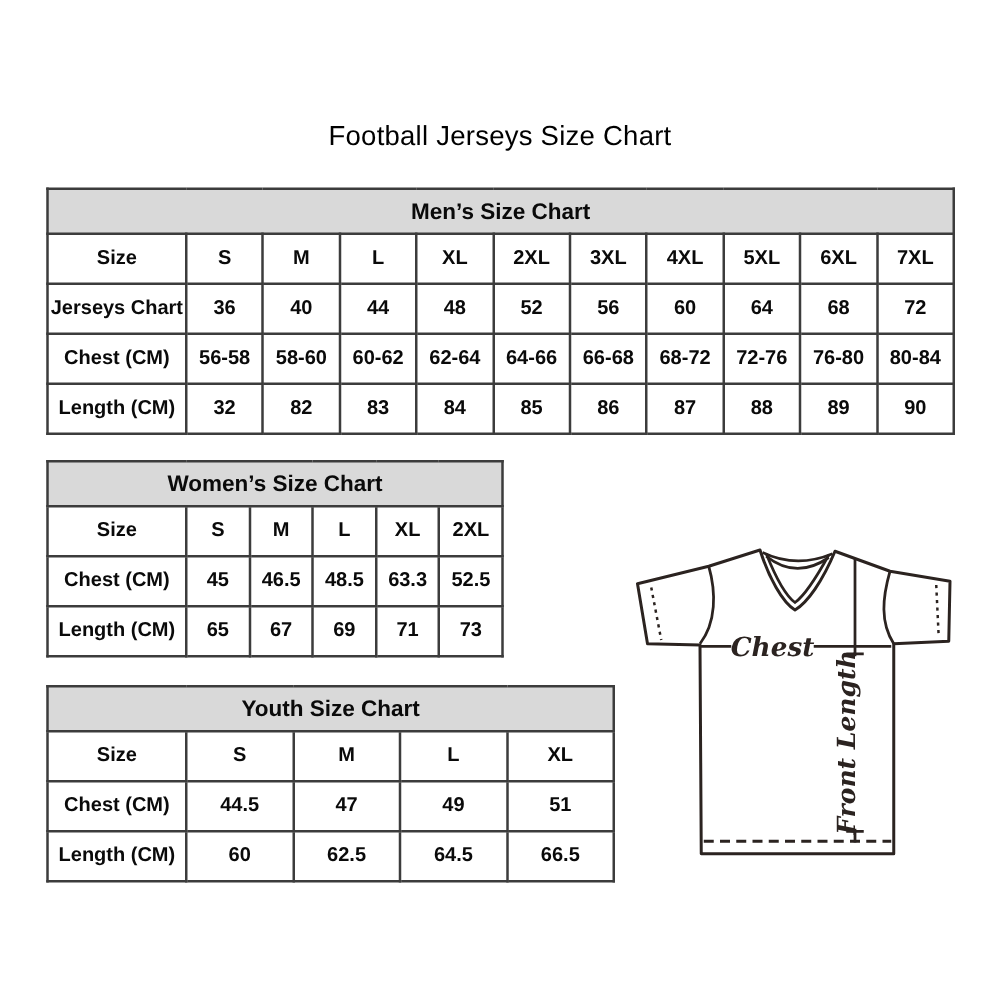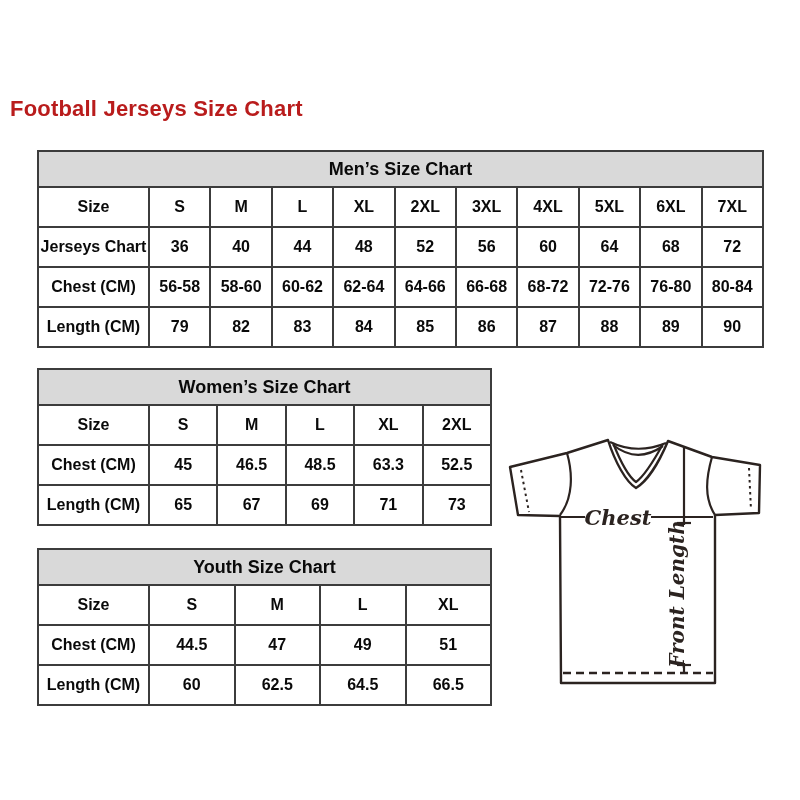--- a/index.html
+++ b/index.html
@@ -1,27 +1,27 @@
 <!DOCTYPE html>
 <html><head>
 <meta charset="utf-8">
 <style>
   html,body{margin:0;padding:0;background:#ffffff;}
   #page{position:relative;width:800px;height:800px;background:#ffffff;overflow:hidden;
         font-family:"Liberation Sans",sans-serif;color:#000;}
-  #main-title{position:absolute;left:10px;top:96px;width:780px;text-align:left;
-        font-size:22px;font-weight:bold;letter-spacing:0.2px;color:#b91c1c;}
+  #main-title{position:absolute;left:10px;top:96px;width:780px;text-align:center;
+        font-size:22px;font-weight:normal;letter-spacing:0.2px;color:#000000;}
   table.size-table{position:absolute;border-collapse:collapse;table-layout:fixed;
         background:#fff;}
   table.size-table td,table.size-table th{border:2px solid #3c3c3c;text-align:center;
         vertical-align:middle;font-weight:bold;padding:0;color:#0a0a0a;}
   table.size-table th.tbl-title{height:34px;background:#d9d9d9;font-size:18px;margin-top:20px;}
   table.size-table td{height:38px;font-size:16px;}
   #mens-table{left:37px;top:150px;width:727px;}
-  #womens-table{left:37px;top:368px;width:455px;}
+  #womens-table{left:37px;top:368px;width:366px;}
   #youth-table{left:37px;top:548px;width:455px;}
   col.label-col{width:111px;}
   #jersey-wrap{position:absolute;left:505px;top:428px;width:270px;height:268px;}
   svg text{font-family:"DejaVu Serif","Liberation Serif",serif;font-style:italic;
         font-weight:bold;fill:#2b2320;}
 </style>
 </head>
 <body>
 
 <div id="page">
@@ -80,21 +80,21 @@
           <td>62-64</td>
           <td>64-66</td>
           <td>66-68</td>
           <td>68-72</td>
           <td>72-76</td>
           <td>76-80</td>
           <td>80-84</td>
         </tr>
         <tr>
           <td>Length (CM)</td>
-          <td>79</td>
+          <td>32</td>
           <td>82</td>
           <td>83</td>
           <td>84</td>
           <td>85</td>
           <td>86</td>
           <td>87</td>
           <td>88</td>
           <td>89</td>
           <td>90</td>
         </tr>

